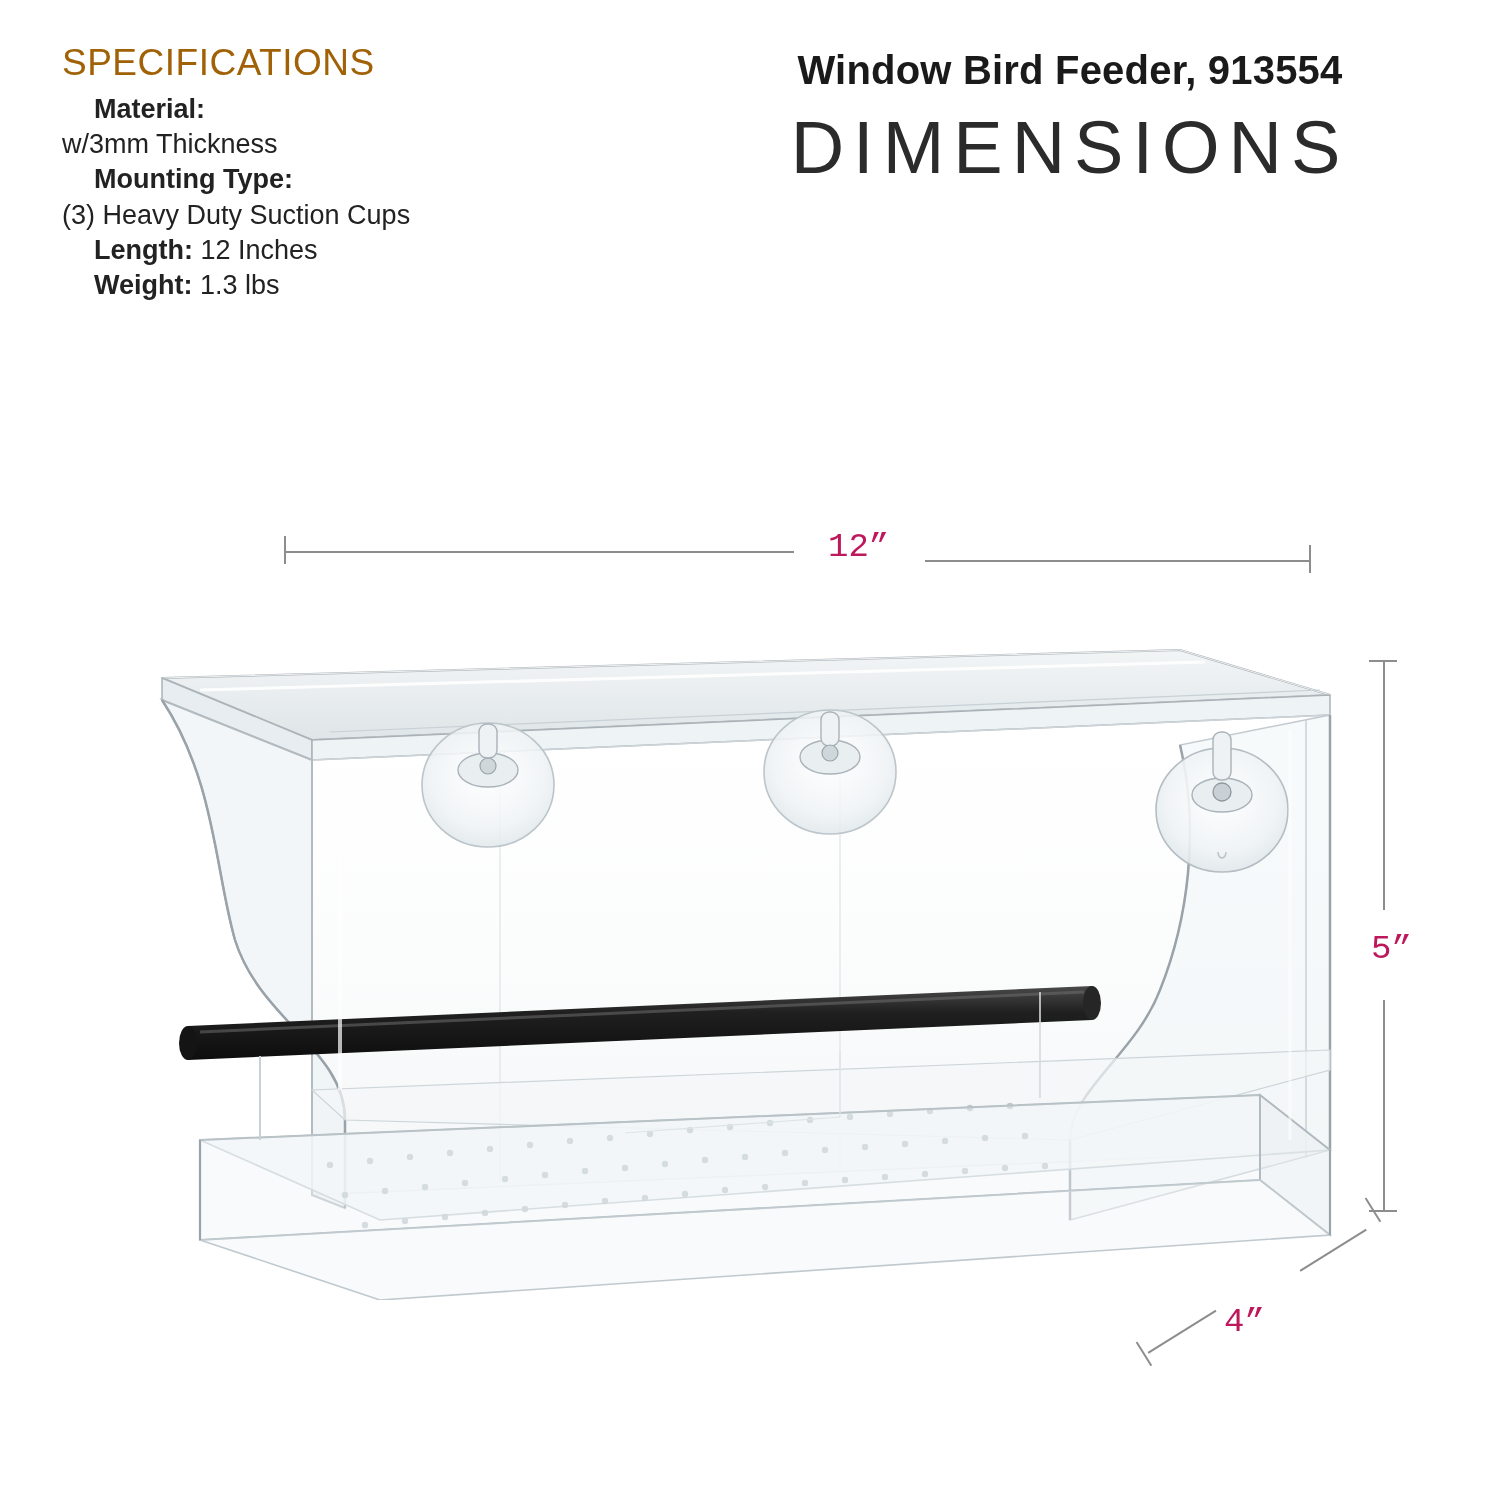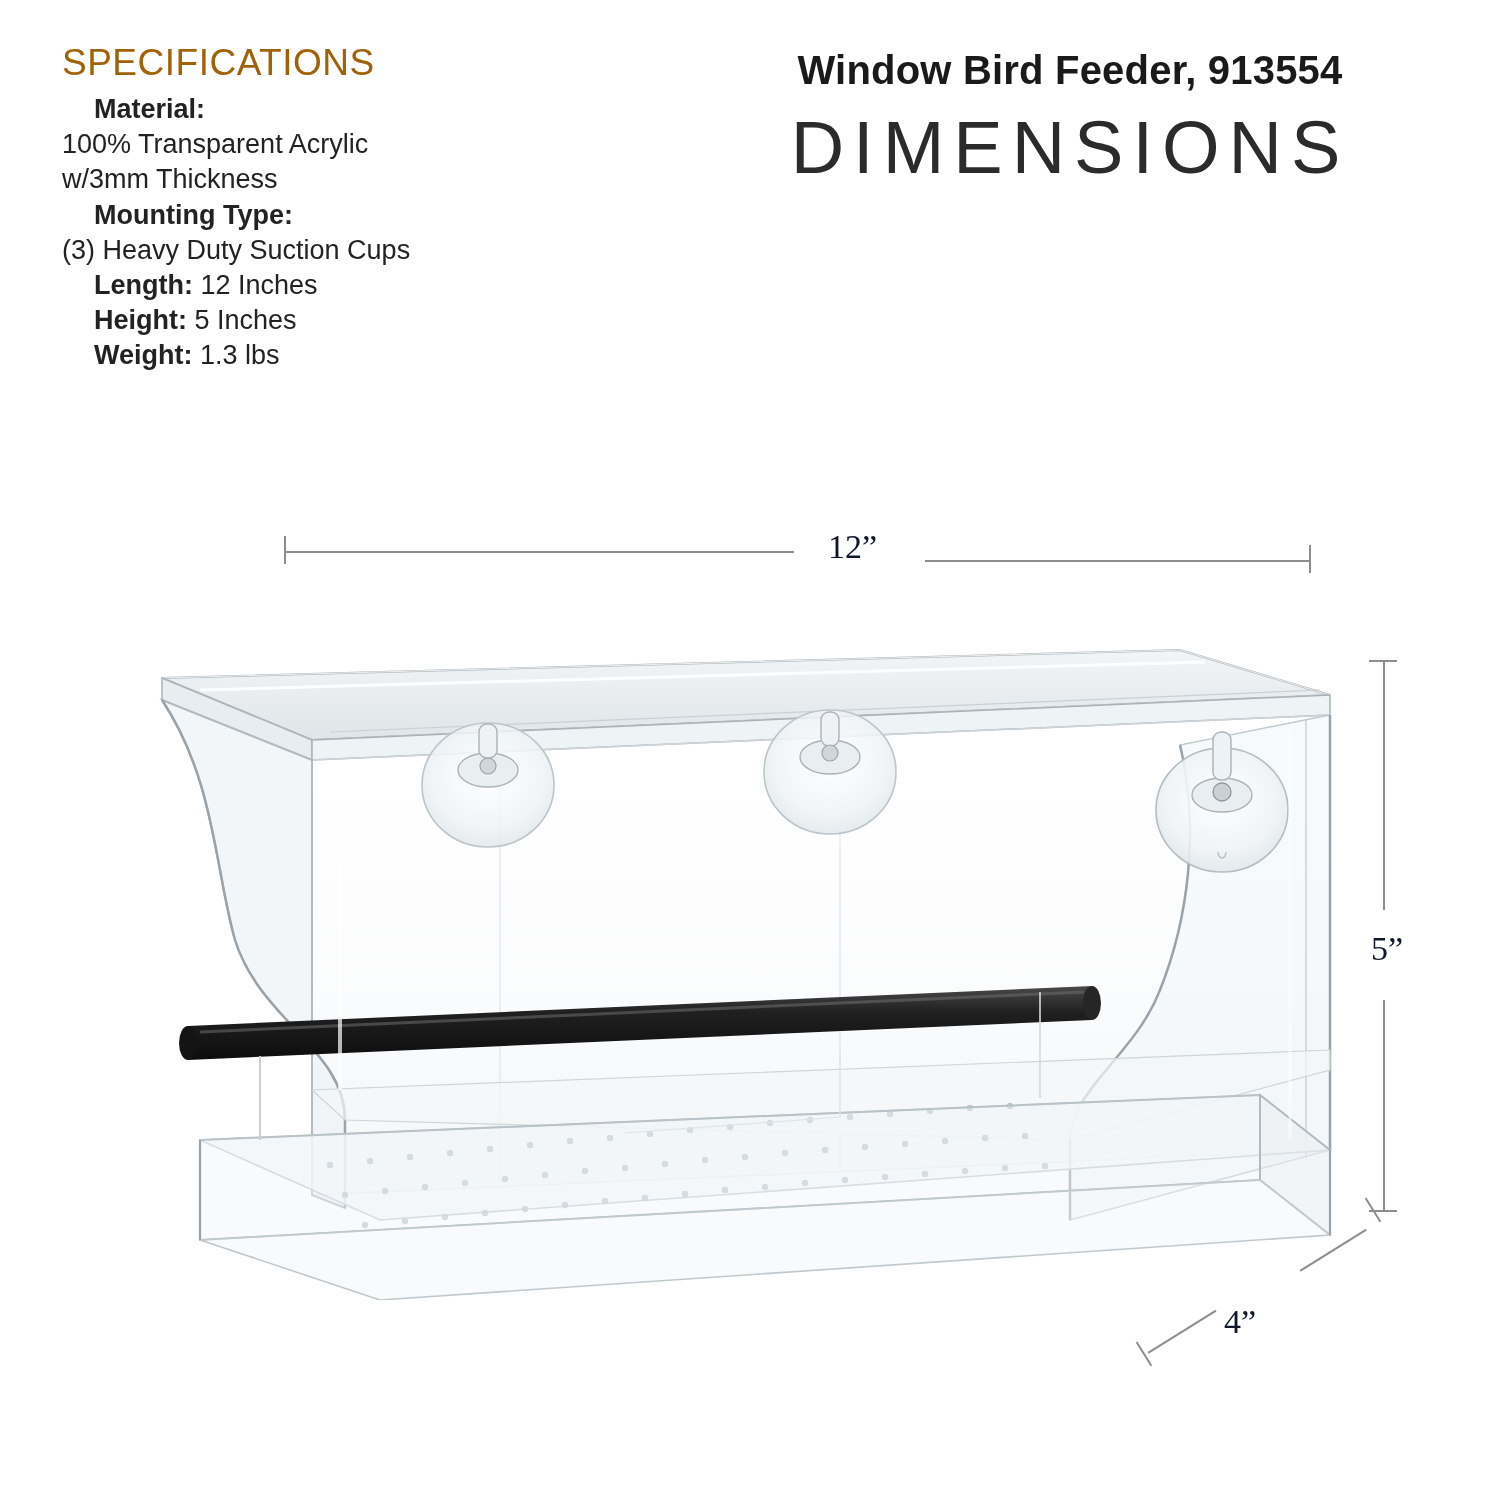--- a/index.html
+++ b/index.html
@@ -68,22 +68,22 @@
     letter-spacing: 9px;
     color: #2b2b2b;
     margin-top: 8px;
     white-space: nowrap;
   }
 
   
   .dim-label {
     position: absolute;
     font-size: 34px;
-    color: #0f172a;
-    font-family: Liberation Serif, serif;
+    color: #be185d;
+    font-family: Liberation Mono, monospace;
   }
   .dim-top-label { left: 828px; top: 528px; }
   .dim-right-label { left: 1371px; top: 930px; }
   .dim-depth-label { left: 1224px; top: 1303px; }
 
   .rule {
     position: absolute;
     background: #8d8d8d;
   }
   
@@ -131,38 +131,31 @@
 
 <div class="page">
 
   <div class="specs">
     <div class="specs-title">SPECIFICATIONS</div>
 
     <div class="spec-line">
       <span class="lbl">Material:</span>
     </div>
     <div class="spec-line">
-      <span class="val">100% Transparent Acrylic</span>
-    </div>
-    <div class="spec-line">
       <span class="val">w/3mm Thickness</span>
     </div>
     <div class="spec-line">
       <span class="lbl">Mounting Type:</span>
     </div>
     <div class="spec-line">
       <span class="val">(3) Heavy Duty Suction Cups</span>
     </div>
     <div class="spec-line">
       <span class="lbl">Length:</span>
       <span class="val">12 Inches</span>
-    </div>
-    <div class="spec-line">
-      <span class="lbl">Height:</span>
-      <span class="val">5 Inches</span>
     </div>
     <div class="spec-line">
       <span class="lbl">Weight:</span>
       <span class="val">1.3 lbs</span>
     </div>
   </div>
 
   <div class="head">
     <div class="product-title">Window Bird Feeder, 913554</div>
     <div class="dimensions-word">DIMENSIONS</div>

